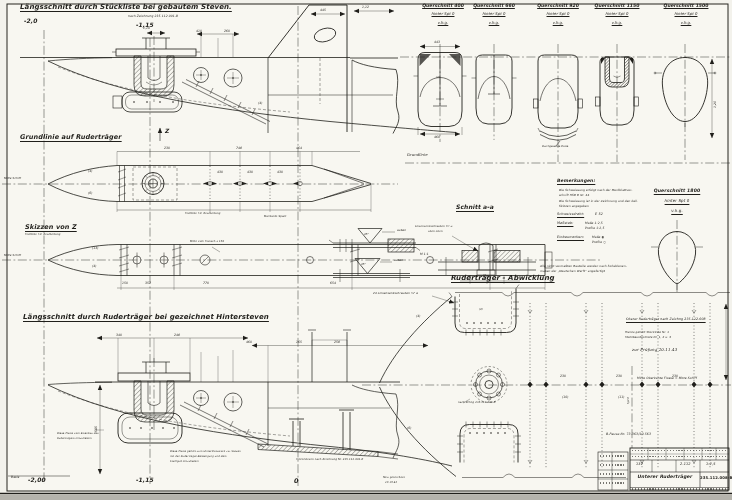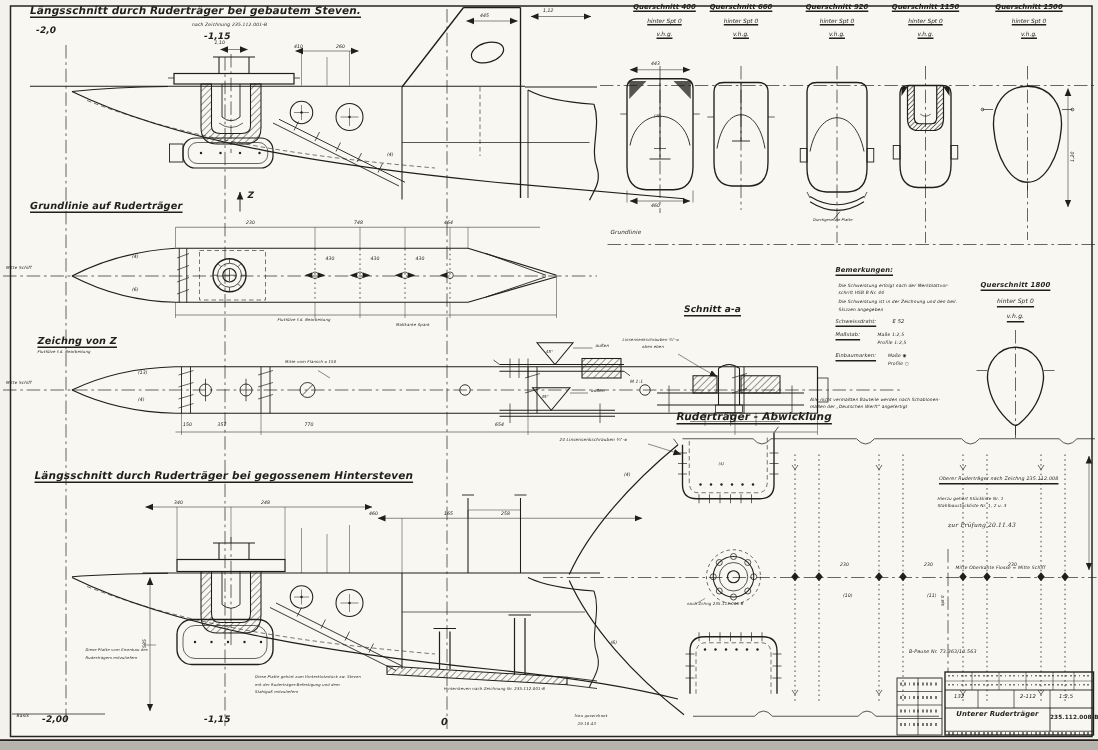--- a/index.html
+++ b/index.html
@@ -326,21 +326,21 @@
     <rect class="s w9" x="630" y="448" width="99" height="42"></rect>
     <path class="s w6" d="M630,460 H729 M630,472 H729"></path>
     <path class="s w5" d="M630,487.5 H729"></path>
     <path class="s w3" d="M630,454 H729"></path>
     <path class="s w35" d="M648,448 V460 M666,448 V460 M684,448 V460 M702,448 V460 M716,448 V460"></path>
     <path class="s w45" d="M652,460 V472 M676,460 V472 M700,460 V472"></path>
     <path class="s w6" d="M700,472 V487.5"></path>
   </g>
 </svg>
 
-<div class="lbl b u" style="left:20px;top:4px;font-size:7px">Längsschnitt durch Ruderträger bei gebautem Steven.</div>
+<div class="lbl b u" style="left:20px;top:4px;font-size:7px">Längsschnitt durch Stückliste bei gebautem Steven.</div>
 <div class="lbl" style="left:128px;top:15px;font-size:3px">nach Zeichnung 235.112.001-B</div>
 <div class="lbl b" style="left:24px;top:18px;font-size:6px">-2,0</div>
 <div class="lbl b" style="left:136px;top:22px;font-size:6px">-1,15</div>
 
 <div class="qs" style="left:414px">
   <div class="l1">Querschnitt 400</div>
   <div class="l2">hinter Spt 0</div>
   <div class="l3">v.h.g.</div>
 </div>
 <div class="qs" style="left:465px">
@@ -363,21 +363,21 @@
   <div class="l2">hinter Spt 0</div>
   <div class="l3">v.h.g.</div>
 </div>
 
 <div class="lbl b u" style="left:20px;top:134px;font-size:6.5px">Grundlinie auf Ruderträger</div>
 <div class="lbl b" style="left:165px;top:128px;font-size:6px">Z</div>
 <div class="lbl" style="left:4px;top:177px;font-size:2.8px">Mitte Schiff</div>
 <div class="lbl" style="left:185px;top:213px;font-size:2.6px">Flutfülze f.d. Bearbeitung</div>
 <div class="lbl" style="left:264px;top:216px;font-size:2.6px">Mallkante Spant</div>
 
-<div class="lbl b u" style="left:25px;top:224px;font-size:6.5px">Zeichng von Z</div>
+<div class="lbl b u" style="left:25px;top:224px;font-size:6.5px">Skizzen von Z</div>
 <div class="lbl" style="left:25px;top:234px;font-size:2.6px">Flutfülze f.d. Bearbeitung</div>
 <div class="lbl" style="left:4px;top:254px;font-size:2.8px">Mitte Schiff</div>
 <div class="lbl" style="left:190px;top:241px;font-size:2.6px">Mitte vom Flansch ⌀ 150</div>
 
 <div class="lbl" style="left:407px;top:153px;font-size:3.8px">Grundlinie</div>
 
 <div class="lbl b u" style="left:456px;top:204px;font-size:6px">Schnitt a-a</div>
 <div class="lbl" style="left:415px;top:226px;font-size:2.6px">Linsensenkschrauben ¾"-⌀</div>
 <div class="lbl" style="left:428px;top:231px;font-size:2.6px">oben eben</div>
 <div class="lbl" style="left:420px;top:253px;font-size:3px">M 1:1</div>
@@ -408,21 +408,21 @@
 <div class="lbl" style="left:373px;top:292px;font-size:2.8px">24 Linsensenkschrauben ¾"-⌀</div>
 <div class="lbl" style="left:458px;top:402px;font-size:2.6px">nach Zchng 235.113.006-B</div>
 
 <div class="lbl u" style="left:626px;top:318px;font-size:3.2px">Oberer Ruderträger nach Zeichng 235.112.008</div>
 <div class="lbl" style="left:625px;top:331px;font-size:2.8px">Hierzu gehört Stückliste Nr. 1</div>
 <div class="lbl" style="left:625px;top:336px;font-size:2.8px">Stahlbaustückliste Nr. 1, 2 u. 3</div>
 <div class="lbl script" style="left:632px;top:348px;font-size:4px">zur Prüfung 20.11.43</div>
 <div class="lbl" style="left:637px;top:377px;font-size:3px">Mitte Oberkante Flosse = Mitte Schiff</div>
 <div class="lbl" style="left:606px;top:433px;font-size:3.2px">B-Pause Nr. 73.363/10.563</div>
 
-<div class="lbl b u" style="left:23px;top:314px;font-size:7px">Längsschnitt durch Ruderträger bei gegossenem Hintersteven</div>
+<div class="lbl b u" style="left:23px;top:314px;font-size:7px">Längsschnitt durch Ruderträger bei gezeichnet Hintersteven</div>
 <div class="lbl" style="left:57px;top:433px;font-size:2.5px">Diese Platte vom Eisenbau des</div>
 <div class="lbl" style="left:57px;top:438px;font-size:2.5px">Ruderträgers mitzuliefern</div>
 <div class="lbl" style="left:170px;top:451px;font-size:2.5px">Diese Platte gehört zum Hinterklotzstück zw. Steven</div>
 <div class="lbl" style="left:170px;top:456px;font-size:2.5px">mit der Ruderträger-Befestigung und dem</div>
 <div class="lbl" style="left:170px;top:461px;font-size:2.5px">Stahlguß mitzuliefern</div>
 <div class="lbl" style="left:11px;top:476px;font-size:3px">Basis</div>
 <div class="lbl" style="left:296px;top:459px;font-size:2.6px">Hintersteven nach Zeichnung Nr. 235.112.001-B</div>
 <div class="lbl script" style="left:383px;top:477px;font-size:2.6px">Neu gezeichnet</div>
 <div class="lbl script" style="left:385px;top:482px;font-size:2.6px">29.10.43</div>
 

